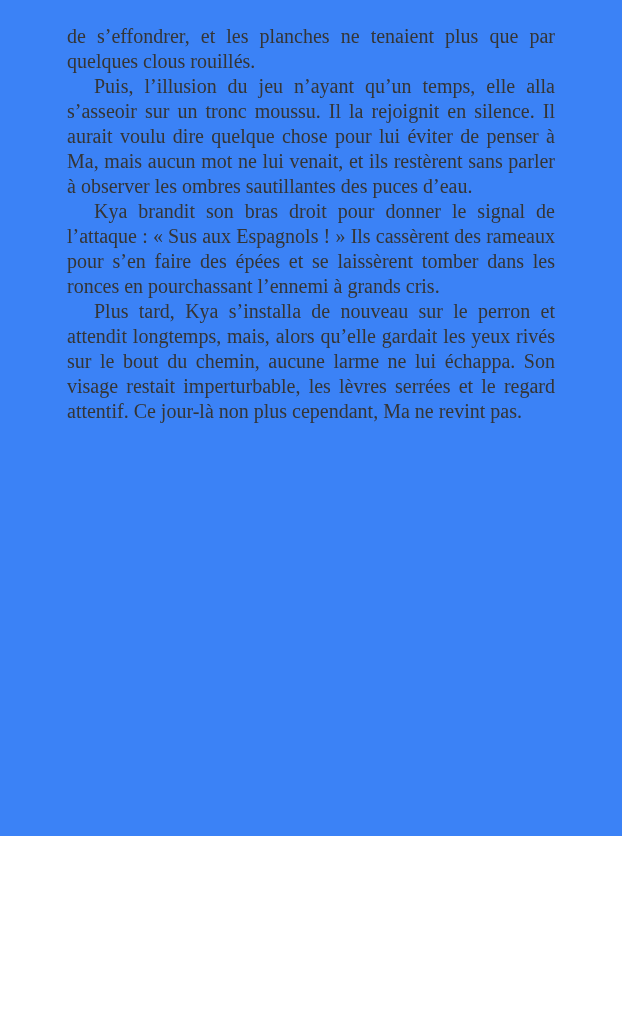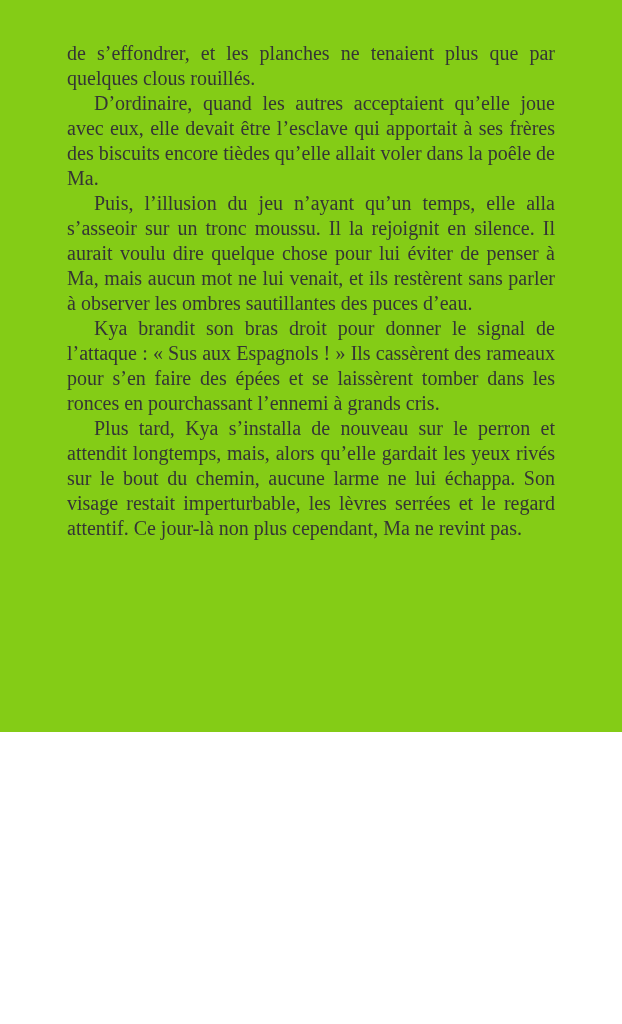--- a/index.html
+++ b/index.html
@@ -6,24 +6,24 @@
     margin: 0;
     padding: 0;
     background: #ffffff;
     width: 622px;
     height: 1024px;
     overflow: hidden;
   }
   .page {
     position: relative;
     width: 622px;
-    height: 732px;
-    background: #84cc16;
+    height: 836px;
+    background: #3b82f6;
     box-sizing: border-box;
-    padding: 41px 0 0 67px;
+    padding: 24px 0 0 67px;
   }
   .text-block {
     width: 488px;
     font-family: "Liberation Serif", "DejaVu Serif", serif;
     font-size: 20px;
     line-height: 25px;
     color: #353535;
     text-align: justify;
     text-rendering: optimizeLegibility;
   }
@@ -36,18 +36,17 @@
   .text-block p.continuation {
     text-indent: 0;
   }
 </style>
 </head>
 <body>
 
 <div class="page">
   <div class="text-block">
     <p class="continuation">de s’effondrer, et les planches ne tenaient plus que par quelques clous rouillés.</p>
-    <p>D’ordinaire, quand les autres acceptaient qu’elle joue avec eux, elle devait être l’esclave qui apportait à ses frères des biscuits encore tièdes qu’elle allait voler dans la poêle de Ma.</p>
     <p>Puis, l’illusion du jeu n’ayant qu’un temps, elle alla s’asseoir sur un tronc moussu. Il la rejoignit en silence. Il aurait voulu dire quelque chose pour lui éviter de penser à Ma, mais aucun mot ne lui venait, et ils restèrent sans parler à observer les ombres sautillantes des puces d’eau.</p>
     <p>Kya brandit son bras droit pour donner le signal de l’attaque&nbsp;: «&nbsp;Sus aux Espagnols&nbsp;!&nbsp;» Ils cassèrent des rameaux pour s’en faire des épées et se laissèrent tomber dans les ronces en pourchassant l’ennemi à grands cris.</p>
     <p>Plus tard, Kya s’installa de nouveau sur le perron et attendit longtemps, mais, alors qu’elle gardait les yeux rivés sur le bout du chemin, aucune larme ne lui échappa. Son visage restait imperturbable, les lèvres serrées et le regard attentif. Ce jour-là non plus cependant, Ma ne revint pas.</p>
   </div>
 </div>
 
 </body></html>

